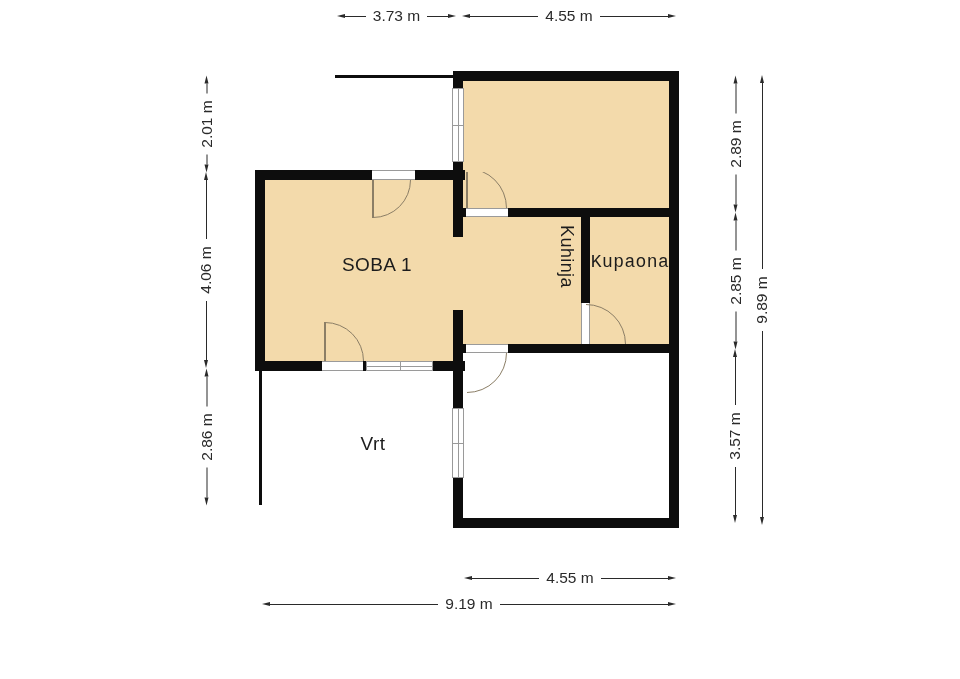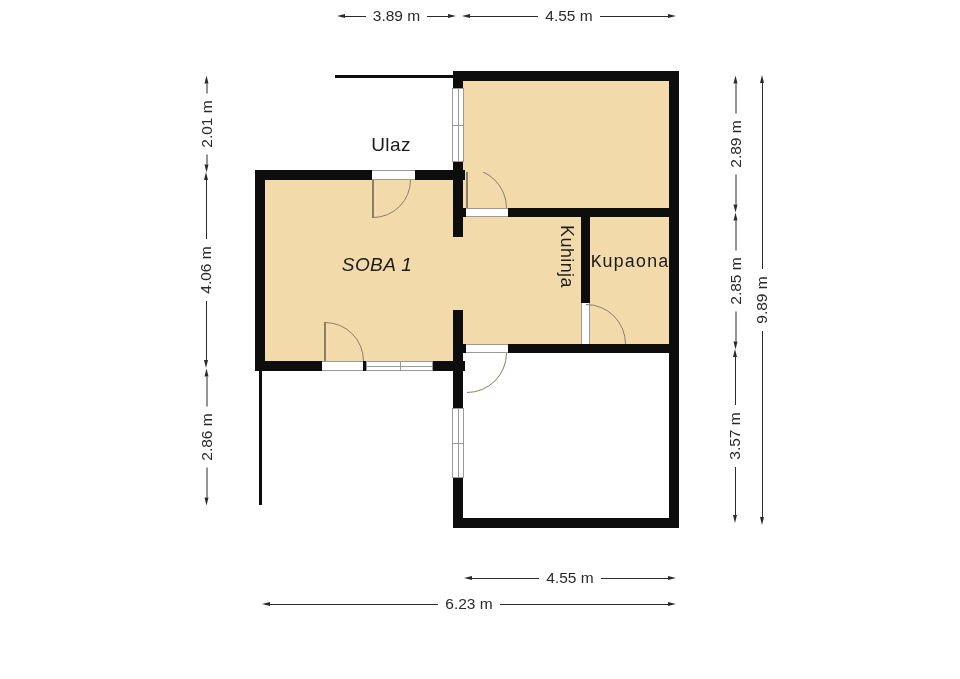--- a/index.html
+++ b/index.html
@@ -98,29 +98,29 @@
 
   <div class="arcwrap" style="left:325px;top:322px;width:39px;height:39px;">
     <div class="arccirc" style="left:-39px;top:0;width:78px;height:78px;"></div>
   </div>
   <div class="leaf" style="left:324px;top:322px;width:1.5px;height:39px;"></div>
 
   <div class="arcwrap" style="left:467px;top:353px;width:40px;height:40px;">
     <div class="arccirc" style="left:-40px;top:-40px;width:80px;height:80px;"></div>
   </div>
 
-  <div class="roomlabel" style="left:307px;top:254px;width:140px;font-style:italic;">SOBA 1</div>
+  <div class="roomlabel" style="left:307px;top:254px;width:140px;">SOBA 1</div>
   <div class="roomlabel small rot-cw" style="left:506px;top:246px;width:120px;">Kuhinja</div>
   <div class="roomlabel small" style="left:570px;top:252px;width:120px;font-family:Liberation Mono, monospace;">Kupaona</div>
-  <div class="roomlabel" style="left:331px;top:134px;width:120px;">Ulaz</div>
+  <div class="roomlabel" style="left:313px;top:433px;width:120px;">Vrt</div>
 
   <div class="dim" style="left:337px;top:8px;width:119px;">
     <span class="ah-l"></span>
       <span class="ln"></span>
-      <span class="lbl">3.89 m</span>
+      <span class="lbl">3.73 m</span>
       <span class="ln"></span>
       <span class="ah-r"></span>
   </div>
   <div class="dim" style="left:462px;top:8px;width:214px;">
     <span class="ah-l"></span>
       <span class="ln"></span>
       <span class="lbl">4.55 m</span>
       <span class="ln"></span>
       <span class="ah-r"></span>
   </div>
@@ -128,21 +128,21 @@
   <div class="dim" style="left:464px;top:570px;width:212px;">
     <span class="ah-l"></span>
       <span class="ln"></span>
       <span class="lbl">4.55 m</span>
       <span class="ln"></span>
       <span class="ah-r"></span>
   </div>
   <div class="dim" style="left:262px;top:596px;width:414px;">
     <span class="ah-l"></span>
       <span class="ln"></span>
-      <span class="lbl">6.23 m</span>
+      <span class="lbl">9.19 m</span>
       <span class="ln"></span>
       <span class="ah-r"></span>
   </div>
 
   <div class="dim vert" style="left:158px;top:116px;width:97px;">
     <span class="ah-l"></span>
       <span class="ln"></span>
       <span class="lbl">2.01 m</span>
       <span class="ln"></span>
       <span class="ah-r"></span>

